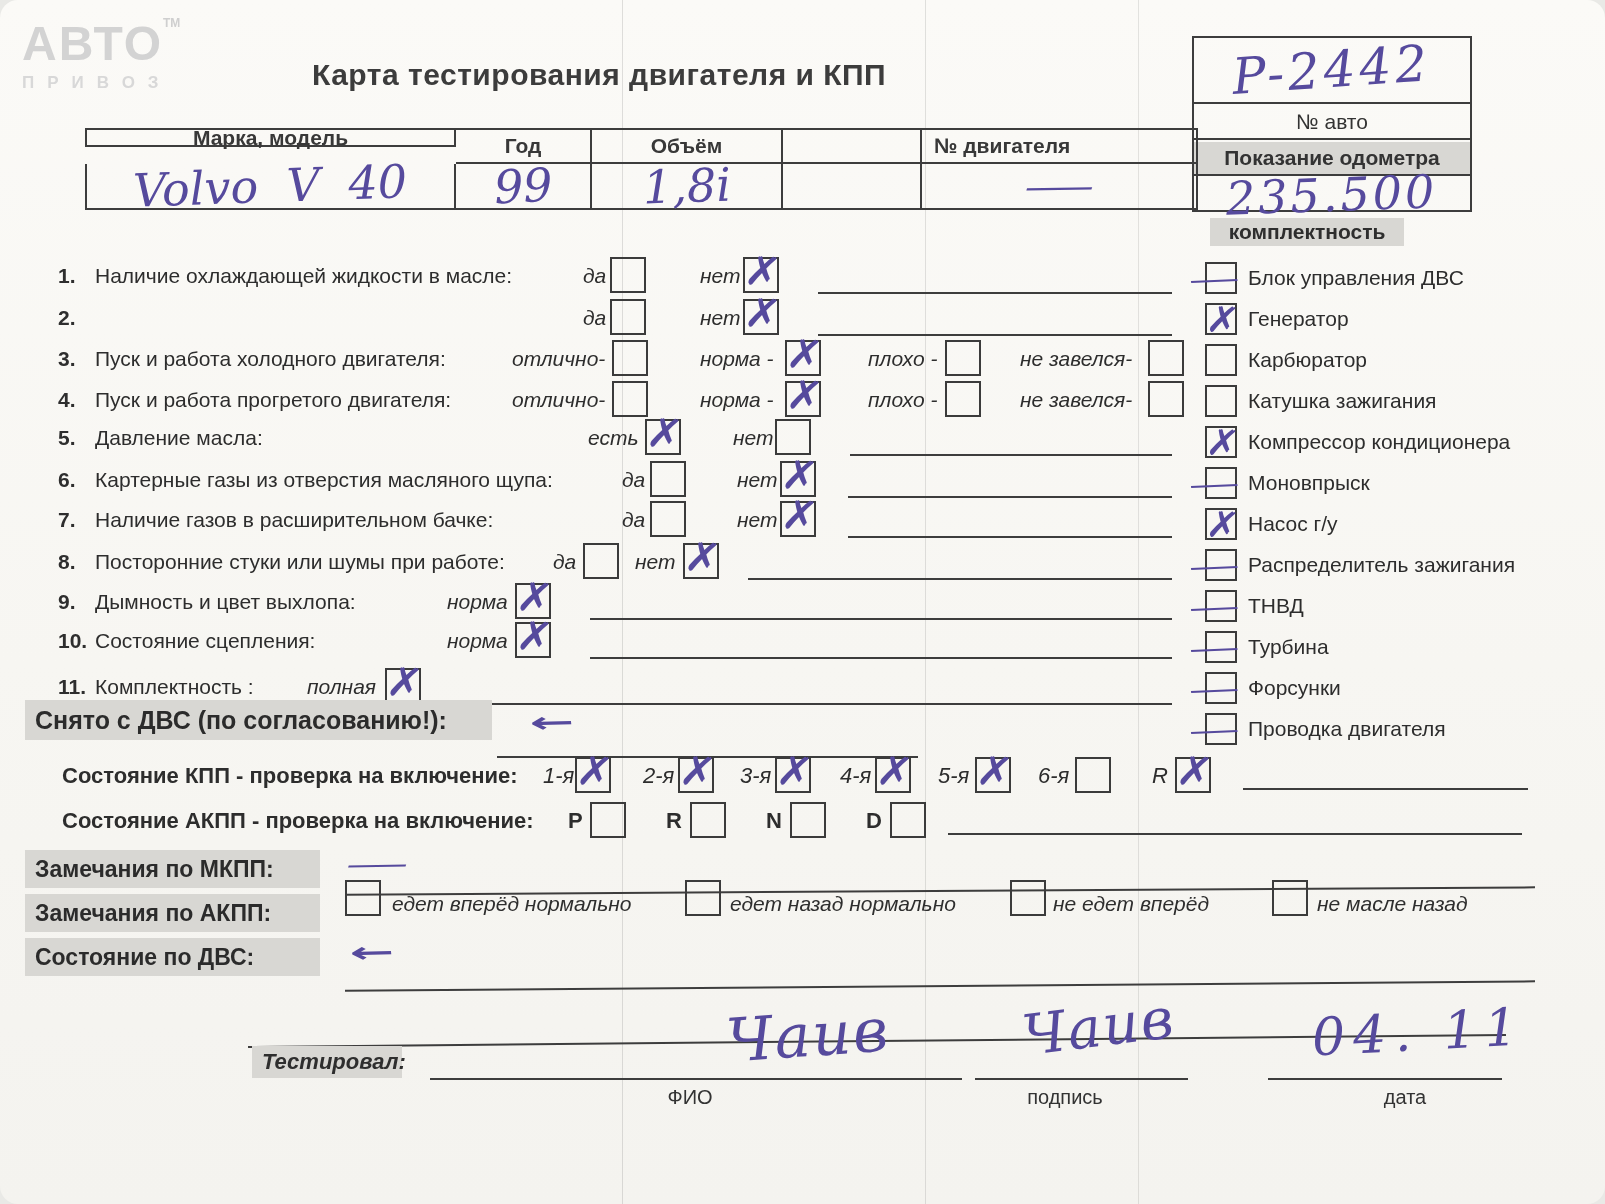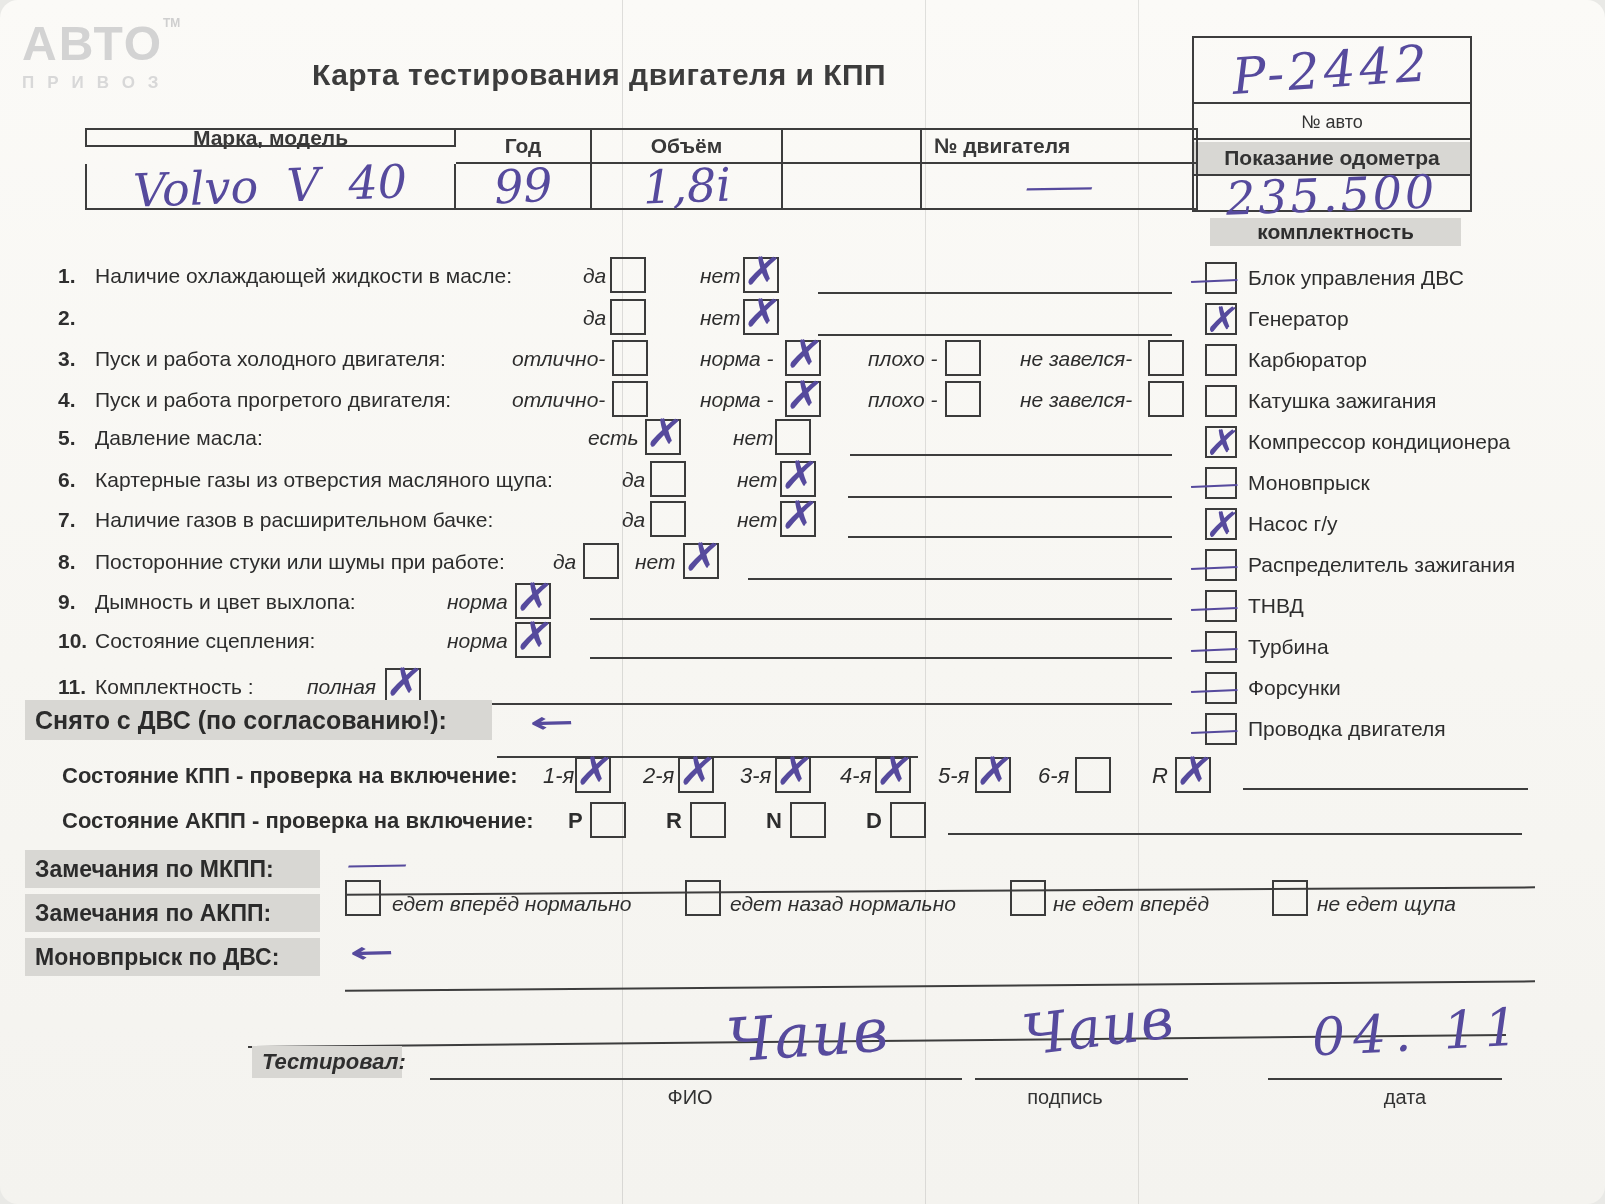--- a/index.html
+++ b/index.html
@@ -29,21 +29,21 @@
   .cell{position:absolute;box-sizing:border-box;border:2px solid var(--line);border-left:none;
         display:flex;align-items:center;justify-content:center;}
   .cell.first{border-left:2px solid var(--line);}
   .cell.vrow{border-top:none;}
   .cell-label{font-size:21px;font-weight:bold;color:#383838;}
   
   .numbox{position:absolute;box-sizing:border-box;border:2px solid var(--line);}
   .numbox-row{position:absolute;left:0;right:0;box-sizing:border-box;border-bottom:2px solid var(--line);
         display:flex;align-items:center;justify-content:center;}
   .numbox-row:last-child{border-bottom:none;}
-  .plain-label{font-size:18px;color:#333;}
+  .plain-label{font-size:21px;color:#333;}
   .bold-label{font-size:21px;font-weight:bold;color:#333;}
   .shadebg{background:var(--shade);}
   
   .hand{font-family:"DejaVu Serif", serif;font-style:italic;color:var(--ink);white-space:nowrap;}
   .hand-dash{display:inline-block;transform:scaleX(2.1) rotate(-2deg);}
   .hand-arrow{display:inline-block;font-family:"DejaVu Sans",sans-serif;font-style:normal;
         transform:scaleX(1.9) rotate(-3deg);font-weight:bold;}
   
   .q-row{position:absolute;left:0;width:1605px;height:42px;}
   .q-num{position:absolute;top:9px;font-size:21px;font-weight:bold;width:40px;text-align:left;}
@@ -120,21 +120,21 @@
     <span class="hand" style="font-size:46px;transform:rotate(-3deg);">99</span>
   </div>
   <div class="cell vrow" style="left:592px;top:164px;width:191px;height:46px;">
     <span class="hand" style="font-size:46px;transform:rotate(-2deg);">1,8i</span>
   </div>
   <div class="cell vrow" style="left:783px;top:164px;width:139px;height:46px;"></div>
   <div class="cell vrow" style="left:922px;top:164px;width:276px;height:46px;">
     <span class="hand hand-dash" style="font-size:34px;">—</span>
   </div>
 
-  <div class="band" style="left:1210px;top:218px;width:251px;height:28px;justify-content:center;padding-left:0;">
+  <div class="band" style="left:1210px;top:218px;width:194px;height:28px;justify-content:center;padding-left:0;">
     <span style="font-size:21px;font-weight:bold;">комплектность</span>
   </div>
   <div id="equipment">
       <div class="eq-box" style="left: 1205px; top: 262px;">
         <span class="dashmark">—</span>
       </div>
       <span class="eq-label" style="left: 1248px; top: 266px;">Блок управления ДВС</span>
       <div class="eq-box" style="left: 1205px; top: 303px;">
         <span class="xmark" style="font-size: 38px; top: -6px;">✗</span>
       </div>
@@ -361,26 +361,26 @@
     <span class="band-text">Замечания по АКПП:</span>
   </div>
   <div id="akpp-remarks">
       <div class="cbox abs" style="left: 345px; top: 880px; position: absolute;"></div>
       <span class="abs" style="left: 392px; top: 892px; font-size: 21px; font-style: italic;">едет вперёд нормально</span>
       <div class="cbox abs" style="left: 685px; top: 880px; position: absolute;"></div>
       <span class="abs" style="left: 730px; top: 892px; font-size: 21px; font-style: italic;">едет назад нормально</span>
       <div class="cbox abs" style="left: 1010px; top: 880px; position: absolute;"></div>
       <span class="abs" style="left: 1053px; top: 892px; font-size: 21px; font-style: italic;">не едет вперёд</span>
       <div class="cbox abs" style="left: 1272px; top: 880px; position: absolute;"></div>
-      <span class="abs" style="left: 1317px; top: 892px; font-size: 21px; font-style: italic;">не едет щупа</span>
+      <span class="abs" style="left: 1317px; top: 892px; font-size: 21px; font-style: italic;">не масле назад</span>
     </div>
 
   <div class="band" style="left:25px;top:938px;width:295px;height:38px;">
     <span class="band-text"></span>
-    <span class="band-text">Моновпрыск по ДВС:</span>
+    <span class="band-text">Состояние по ДВС:</span>
   </div>
   <span class="abs hand hand-arrow" style="left:360px;top:936px;font-size:28px;color:var(--ink);">←</span>
   <div class="hline" style="left:345px;top:985px;width:1190px;transform:rotate(-.45deg);"></div>
 
   <div class="hline" style="left:248px;top:1040px;width:1258px;transform:rotate(-.55deg);"></div>
   <div class="band" style="left:252px;top:1046px;width:150px;height:32px;">
     <span style="font-size:22px;font-weight:bold;font-style:italic;">Тестировал:</span>
   </div>
 
   <span class="abs hand" style="left:726px;top:1000px;font-size:60px;transform:rotate(-4deg);letter-spacing:2px;">Чаив</span>

